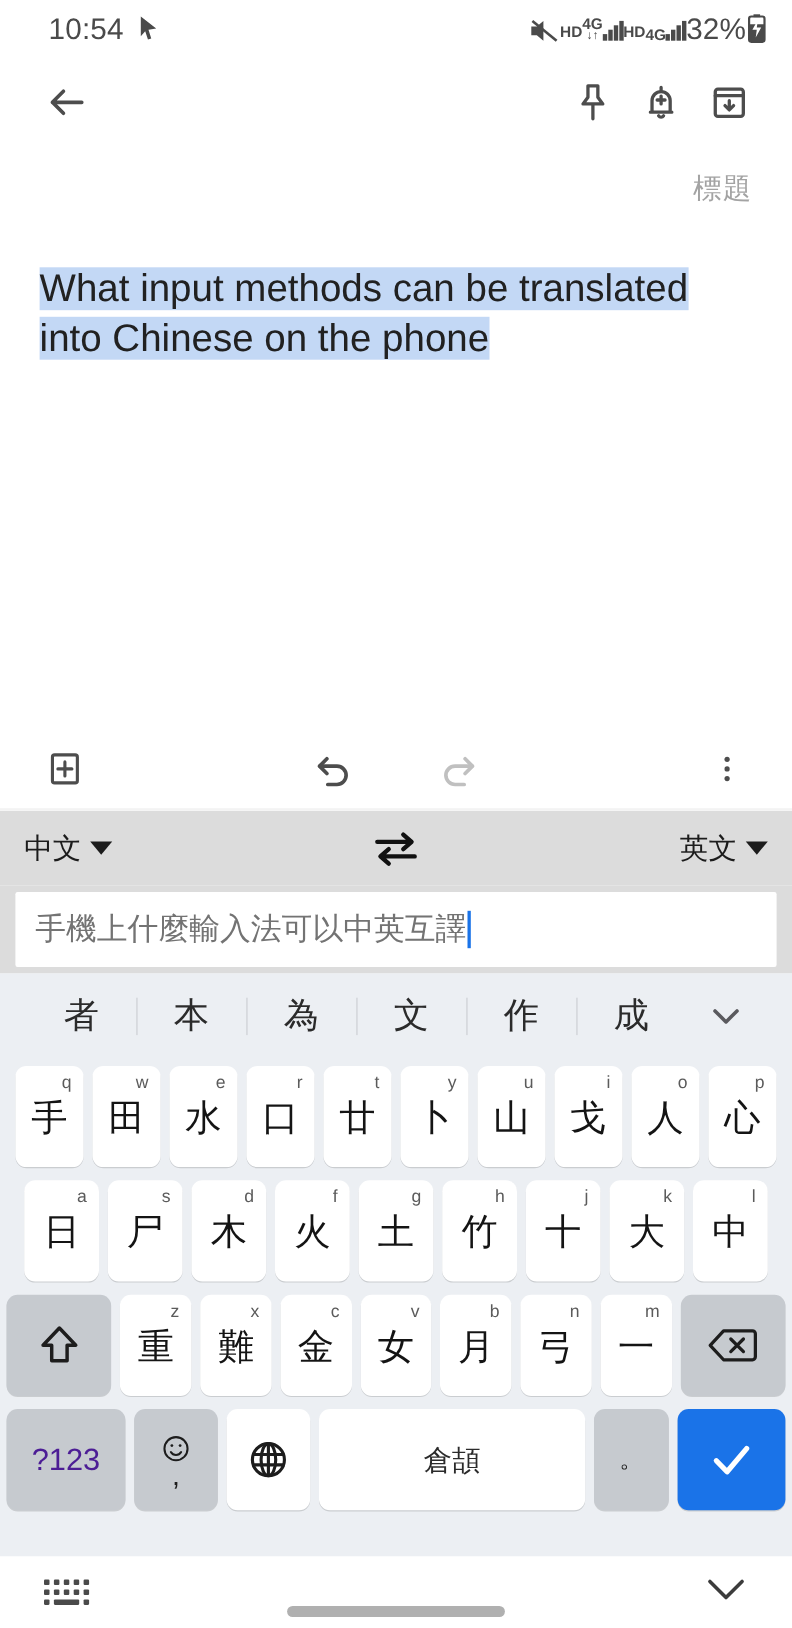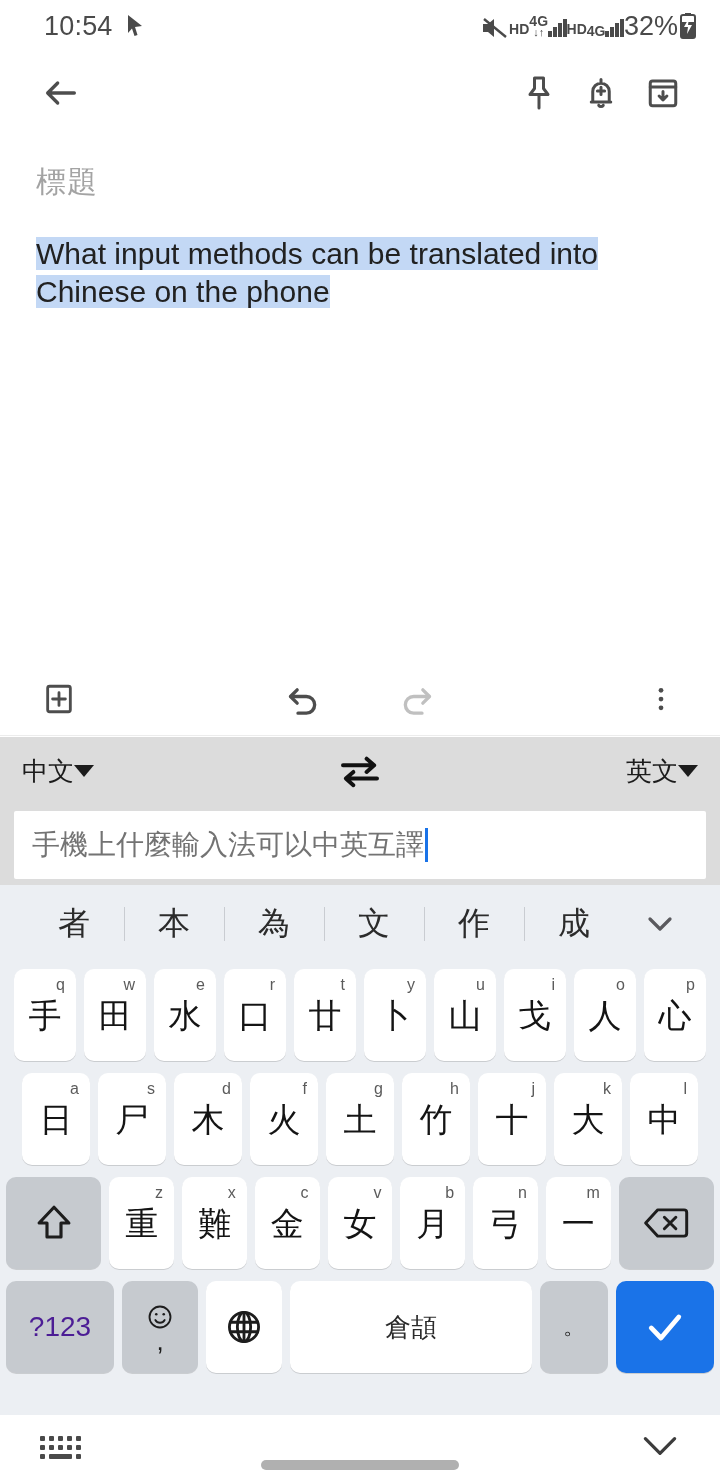--- a/index.html
+++ b/index.html
@@ -39,42 +39,42 @@
   .appbar .spacer { flex: 1; }
   .iconbtn {
     width: 62px; height: 62px; display: flex; align-items: center; justify-content: center;
     border-radius: 50%;
   }
   .ic { stroke: #4d4d4d; fill: none; stroke-width: 2; stroke-linecap: round; stroke-linejoin: round; }
 
   
   .note { padding: 0 36px; }
   .note-title {
-    font-size: 30px; color: #a3a3a3; margin-top: 28px; letter-spacing: 1px;
+    font-size: 26px; color: #a3a3a3; margin-top: 20px; letter-spacing: 1px; text-align: right;
   }
   .note-body {
-    margin-top: 32px; font-size: 30px; line-height: 1.28; color: #212121;
+    margin-top: 52px; font-size: 35px; line-height: 1.28; color: #212121;
     max-width: 640px;
   }
   .note-body span.sel { background: #c3d8f5; }
 
   
   .note-toolbar {
     position: absolute; left: 0; right: 0; top: 662px; height: 74px;
     display: flex; align-items: center; padding: 0 28px;
     border-bottom: 1px solid #ececec; background: #fff;
   }
   .note-toolbar .mid { flex: 1; display: flex; align-items: center; justify-content: center; gap: 52px; }
 
   
   .translatebar {
     position: absolute; left: 0; right: 0; top: 737px; height: 68px;
     background: #dcdcdc; display: flex; align-items: center; padding: 0 22px;
   }
-  .lang { display: flex; align-items: center; gap: 0; font-size: 26px; color: #1c1c1c; }
+  .lang { display: flex; align-items: center; gap: 8px; font-size: 26px; color: #1c1c1c; }
   .caret { width: 0; height: 0; border-left: 10px solid transparent; border-right: 10px solid transparent; border-top: 12px solid #1c1c1c; }
   .translatebar .swapwrap { flex: 1; display: flex; justify-content: center; }
 
   
   .inputwrap {
     position: absolute; left: 0; right: 0; top: 805px; height: 80px;
     background: #dcdcdc; display: flex; align-items: center; padding: 0 14px;
   }
   .inputbox {
     flex: 1; height: 68px; background: #ffffff; border-radius: 2px;

